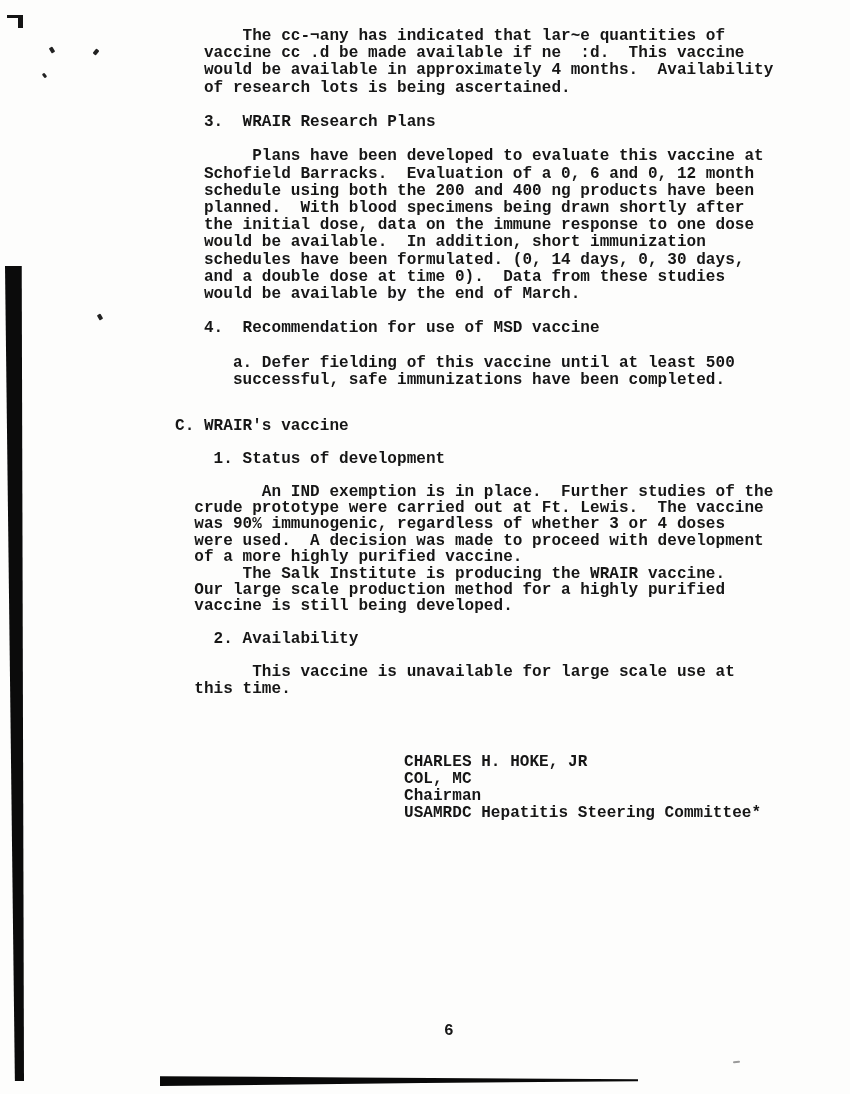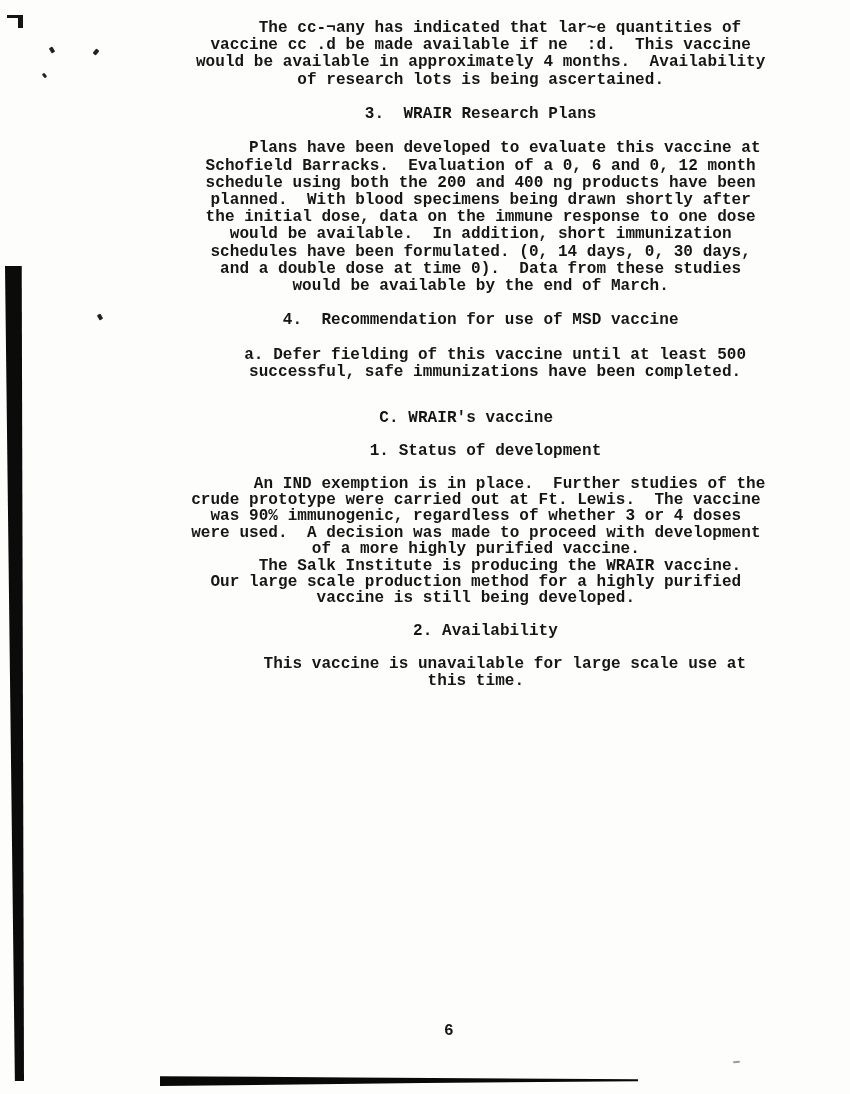--- a/index.html
+++ b/index.html
@@ -11,28 +11,27 @@
     position: relative;
     width: 850px;
     height: 1094px;
     background: #fdfdfc;
     overflow: hidden;
     font-family: "Liberation Mono", "DejaVu Sans Mono", monospace;
     color: #161616;
   }
   pre.typed {
     position: absolute;
-    margin: 4px;
+    margin: 12px;
     font-family: "Liberation Mono", "DejaVu Sans Mono", monospace;
     font-size: 16px;
     font-weight: 700;
     color: #161616;
     white-space: pre;
     letter-spacing: 0.05px;
-    text-align: center;
   }
   #main-text-upper {
     left: 163px;
     top: 16px;
     line-height: 17.2px;
   }
   #main-text-lower {
     left: 163px;
     top: 406px;
     line-height: 16.4px;
@@ -129,20 +128,24 @@
   of a more highly purified vaccine.
        The Salk Institute is producing the WRAIR vaccine.
   Our large scale production method for a highly purified
   vaccine is still being developed.
 
     2. Availability
 
         This vaccine is unavailable for large scale use at
   this time.</pre>
 
+  <pre class="typed" id="signature-block">CHARLES H. HOKE, JR
+COL, MC
+Chairman
+USAMRDC Hepatitis Steering Committee*</pre>
 
   <div id="page-number">6</div>
 
   <div class="left-scan-bar"></div>
   <div class="bottom-scan-bar"></div>
 
   <div class="speck" id="speck-1"></div>
   <div class="speck" id="speck-2"></div>
   <div class="speck" id="speck-3"></div>
   <div class="speck" id="speck-4"></div>

